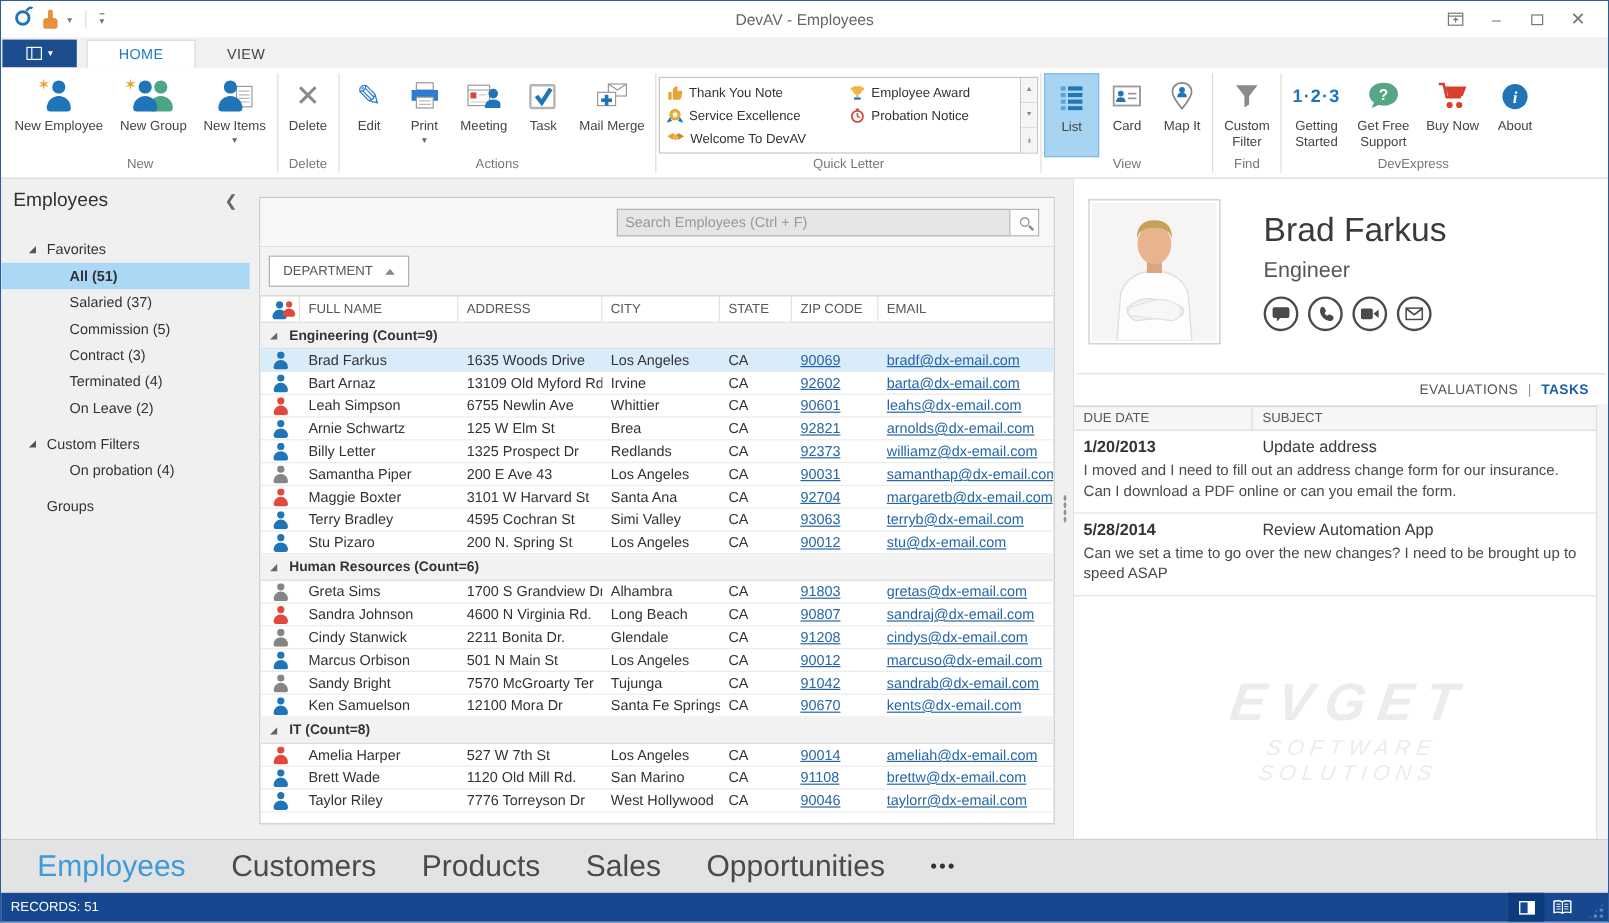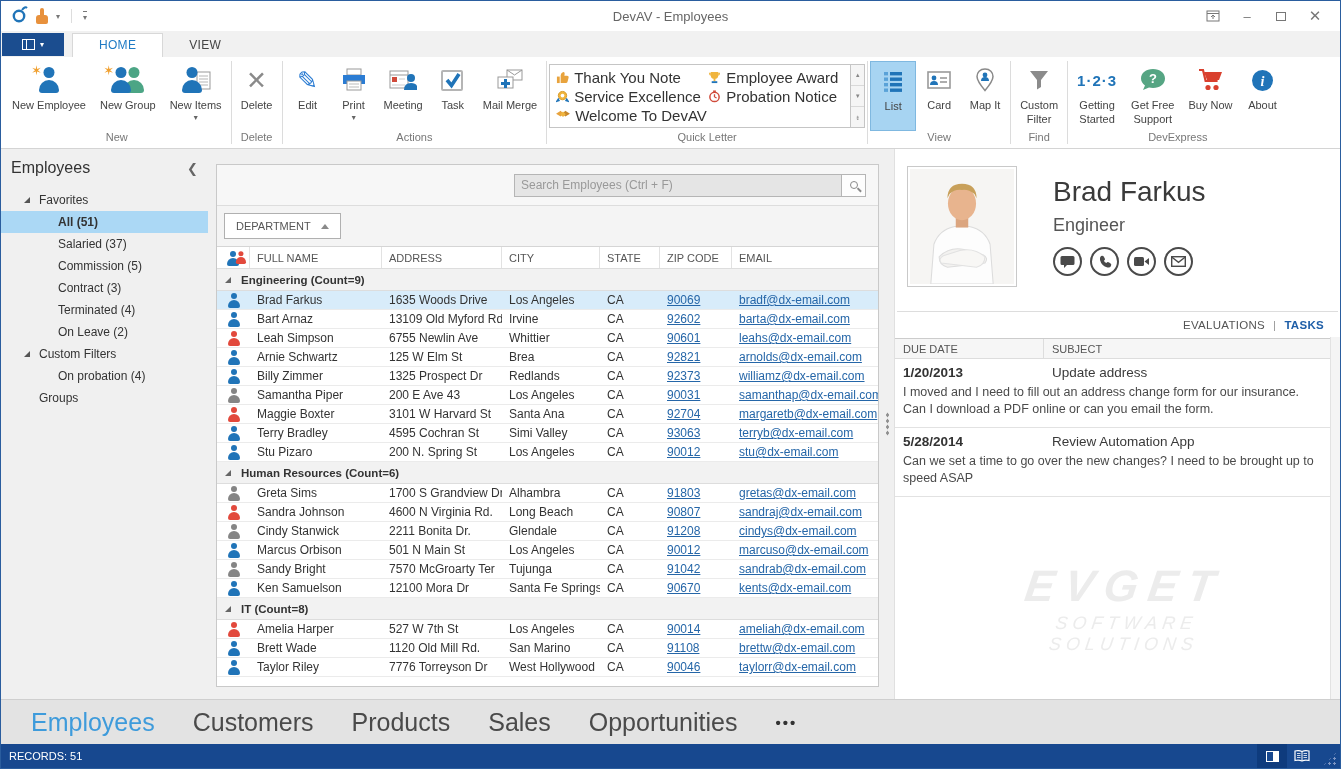--- a/index.html
+++ b/index.html
@@ -48,34 +48,34 @@
   .person.big { width:22px; height:26px; }
   .person.big::before { width:11px; height:11px; }
   .person.big::after { width:20px; height:13px; border-radius:10px 10px 3px 3px; }
   .p-blue { color:#2074b8; } .p-green { color:#4ca585; } .p-red { color:#e2493c; } .p-gray { color:#858585; }
   .star { position:absolute; top:-4px; left:-7px; color:#f0a030; font-size:13px; }
   .xicon { font-size:25px; color:#8a8a8a; font-weight:bold; }
   .pencil { font-size:25px; color:#2b7cd3; }
   
   .gallery { border:1px solid #c5c5c5; margin-top:3px; display:flex; height:64px; }
   .gal-grid { display:grid; grid-template-columns:152px 140px; grid-auto-rows:19px; padding:3px 2px 0 6px; }
-  .gal-item { display:flex; align-items:center; gap:5px; font-size:15px; color:#333; }
+  .gal-item { display:flex; align-items:center; gap:5px; font-size:11px; color:#333; }
   .gal-scroll { width:14px; border-left:1px solid #c5c5c5; display:flex; flex-direction:column; }
   .gal-scroll div { flex:1; border-bottom:1px solid #d9d9d9; background:#f5f5f5; font-size:6px; color:#888; display:flex; align-items:center; justify-content:center; }
   .gal-scroll div:last-child { border-bottom:none; }
   .txt123 { color:#2074b8; font-weight:bold; font-size:15px; letter-spacing:1px; }
 
   
   .main { flex:1; display:flex; background:#f0f0f0; overflow:hidden; }
   .sidebar { width:207px; flex:0 0 auto; padding-top:6px; }
   .sb-head { display:flex; align-items:center; padding:4px 10px 12px 10px; }
   .sb-title { font-size:16px; color:#333; flex:1; }
   .sb-collapse { color:#666; font-size:13px; }
   .tree-item { height:22px; display:flex; align-items:center; font-size:12px; color:#333; position:relative; }
-  .tree-item.lvl0 { padding-left:38px; }
+  .tree-item.lvl0 { padding-left:38px;margin-top:8px; }
   .tree-item.lvl1 { padding-left:57px; }
   .tree-item.selected { background:#abd8f5; font-weight:bold; }
   .expander { position:absolute; left:23px; width:0; height:0; border-left:6px solid transparent; border-bottom:6px solid #555; }
   
   .grid-wrap { width:672px; flex:0 0 auto; padding:15px 0 0 8px; }
   .grid-panel { width:663px; height:523px; border:1px solid #c9c9c9; background:#fff; display:flex; flex-direction:column; overflow:hidden; }
   .search-row { height:41px; background:#f7f7f7; border-bottom:1px solid #ddd; display:flex; align-items:center; justify-content:flex-end; padding-right:12px; }
   .search-box { display:flex; }
   .search-input { width:327px; height:23px; border:1px solid #b5b5b5; border-right:none; font-size:12px; padding:0 6px; color:#444; background:#e5e5e5; outline:none; }
   .search-input::placeholder { color:#999; }
@@ -582,21 +582,21 @@
               <div class="cell c-address">125 W Elm St</div>
               <div class="cell c-city">Brea</div>
               <div class="cell c-state">CA</div>
               <div class="cell c-zip"><span class="glink">92821</span></div>
               <div class="cell c-email"><span class="glink">arnolds@dx-email.com</span></div>
             </div>
             <div class="data-row">
               <div class="cell c-icon">
                 <span class="person p-blue"></span>
               </div>
-              <div class="cell c-name">Billy Zimmer</div>
+              <div class="cell c-name">Billy Letter</div>
               <div class="cell c-address">1325 Prospect Dr</div>
               <div class="cell c-city">Redlands</div>
               <div class="cell c-state">CA</div>
               <div class="cell c-zip"><span class="glink">92373</span></div>
               <div class="cell c-email"><span class="glink">williamz@dx-email.com</span></div>
             </div>
             <div class="data-row">
               <div class="cell c-icon">
                 <span class="person p-gray"></span>
               </div>

